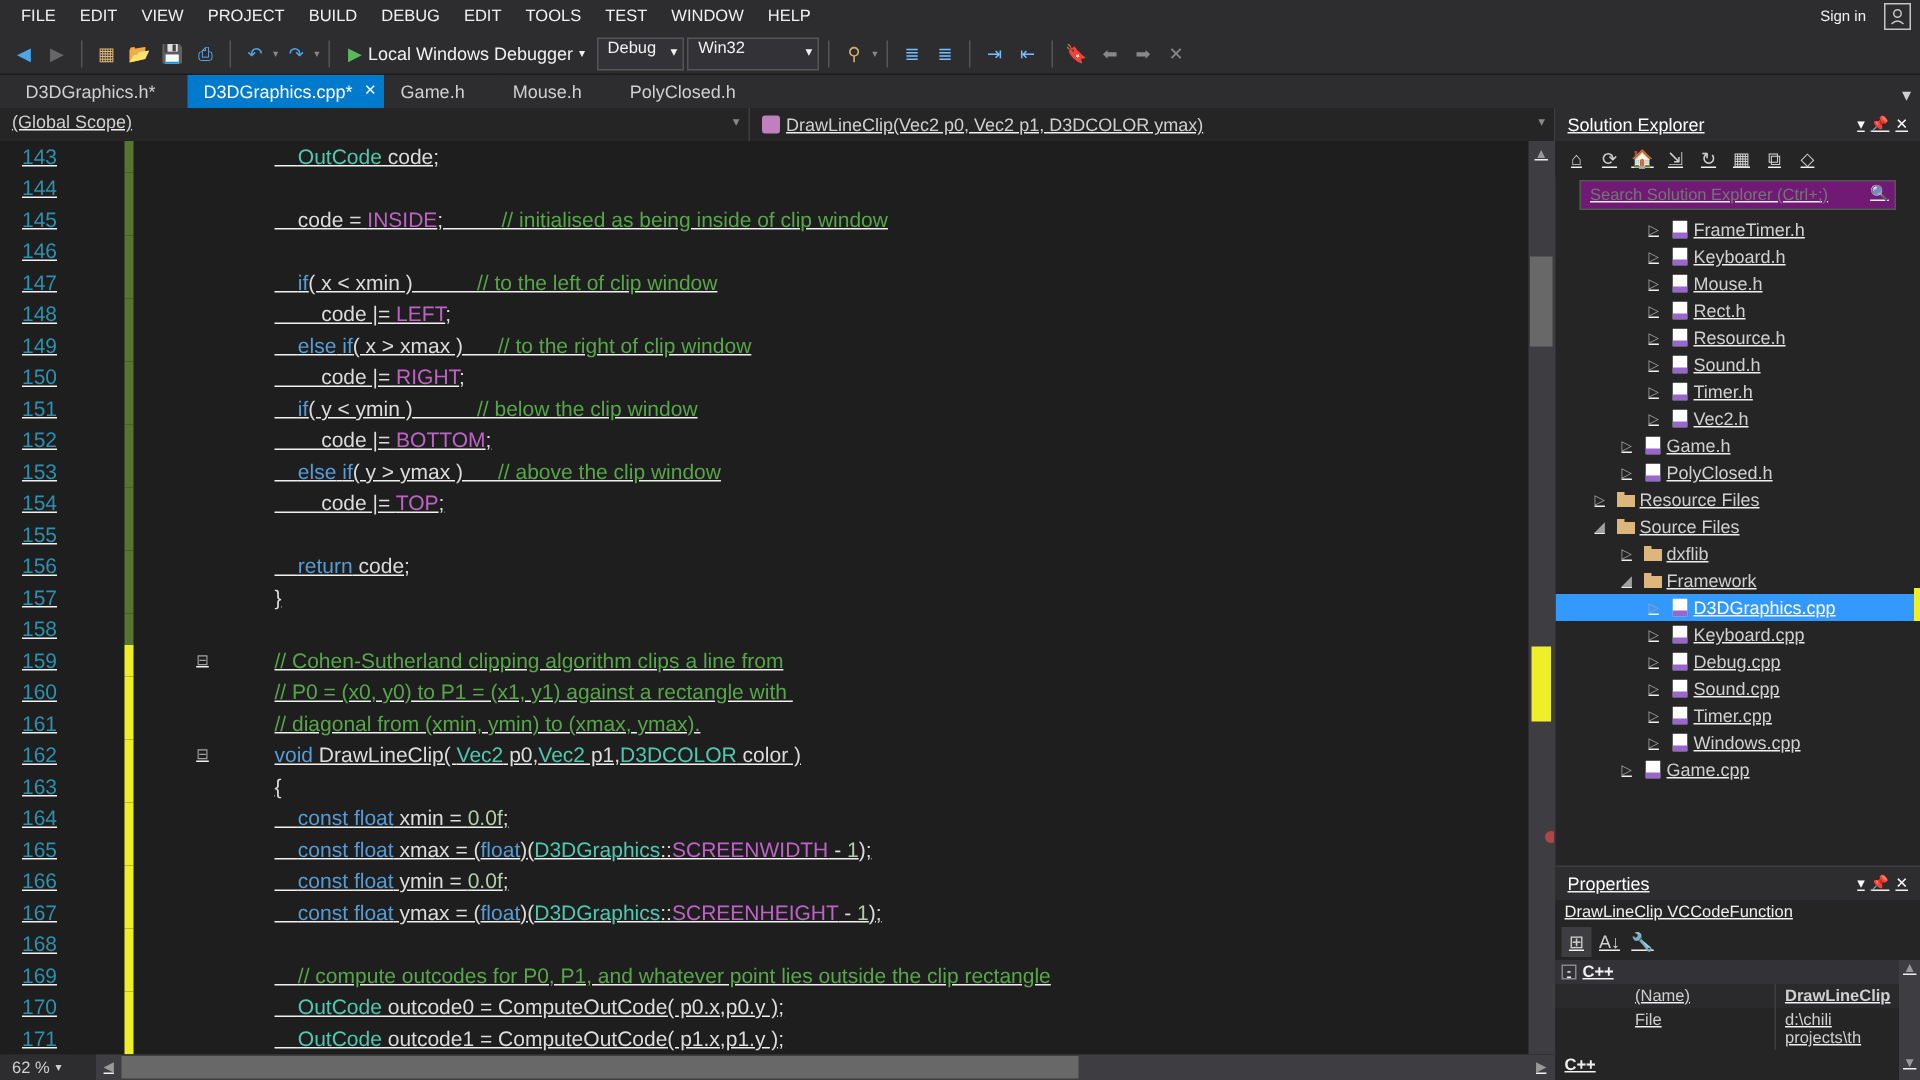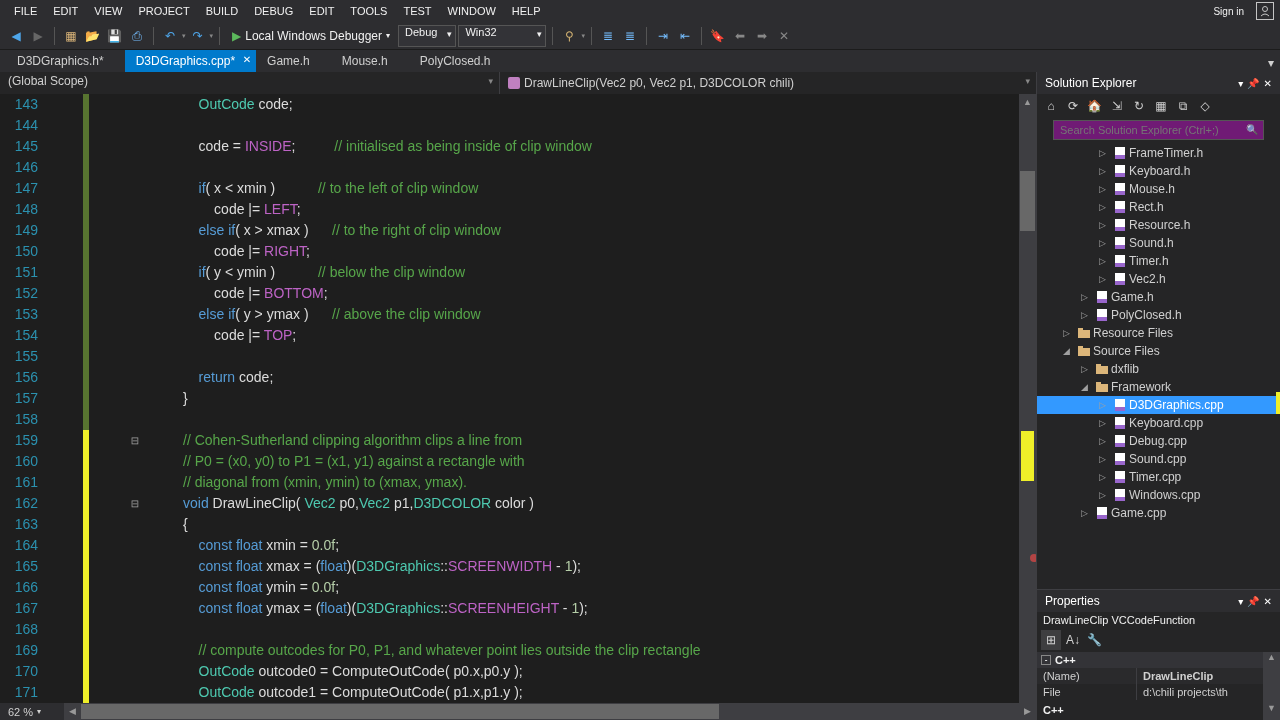--- a/index.html
+++ b/index.html
@@ -14,21 +14,21 @@
 .tool-sep { width: 1px; height: 18px; background: #555; margin: 0 4px; }
 .debug-btn { display: flex; align-items: center; gap: 4px; padding: 0 6px; height: 22px; color: #f1f1f1; cursor: pointer; }
 .play-icon { color: #5cb85c; }
 .config-select { background: #333337; color: #f1f1f1; border: 1px solid #555; height: 22px; padding: 0 18px 0 6px; font-size: 11px; cursor: pointer; position: relative; }
 .config-select::after { content: '▾'; position: absolute; right: 4px; top: 3px; font-size: 9px; }
 .tabs-bar { background: #2d2d30; display: flex; align-items: flex-end; height: 22px; padding-left: 6px; }
 .tab { padding: 3px 20px 3px 10px; font-size: 12px; cursor: pointer; color: #d0d0d0; background: #2d2d30; border: 1px solid transparent; position: relative; }
 .tab.active { background: #007acc; color: #fff; }
 .tab .close { position: absolute; right: 4px; top: 3px; font-size: 10px; }
 .tabs-dropdown { margin-left: auto; padding: 2px 6px; color: #d0d0d0; }
-.main-row { display: flex; height: 648px; }
+.main-row { display: flex; height: 648px; text-decoration: underline; }
 .editor-panel { flex: 1; display: flex; flex-direction: column; background: #1e1e1e; min-width: 0; }
 .scope-bar { display: flex; background: #252526; height: 22px; }
 .scope-left { flex: 0 0 500px; padding: 2px 8px; color: #d0d0d0; font-size: 12px; border-right: 1px solid #3e3e42; position: relative; }
 .scope-left::after, .scope-right::after { content: '▾'; position: absolute; right: 6px; top: 4px; font-size: 9px; color: #888; }
 .scope-right { flex: 1; padding: 2px 8px; color: #d0d0d0; font-size: 12px; position: relative; display: flex; align-items: center; gap: 4px; }
 .method-icon { width: 12px; height: 12px; background: #c080c0; border-radius: 2px; }
 .code-area { flex: 1; display: flex; overflow: hidden; position: relative; font-family: Consolas, monospace; font-size: 14px; line-height: 21px; gap: 39px; }
 .gutter { background: #1e1e1e; color: #2b91af; text-align: right; padding: 0 4px; user-select: none; width: 44px; }
 .gutter-line { padding-right: 2px; }
 .change-bar { width: 6px; background: #577430; }
@@ -60,21 +60,21 @@
 .search-box .sbtn { width: 20px; text-align: center; color: #999; font-size: 10px; line-height: 18px; }
 .tree { flex: 1; overflow-y: auto; overflow-x: hidden; font-size: 12px; padding: 2px 0; }
 .tree-item { display: flex; align-items: center; height: 18px; padding-left: 8px; color: #d0d0d0; cursor: pointer; gap: 2px; }
 .tree-item.sel { background: #3399ff; color: #fff; }
 .tree-arrow { width: 12px; font-size: 9px; color: #a0a0a0; }
 .tree-icon { width: 14px; height: 14px; display: flex; align-items: center; justify-content: center; }
 .tree-scroll-marker { position: absolute; right: 0; width: 4px; background: #efef29; }
 .props-panel { border-top: 1px solid #3e3e42; }
 .props-row { display: flex; background: #252526; font-size: 11px; }
 .props-row:nth-child(odd) { background: #2a2a2c; }
-.prop-name { flex: 0 0 100px; padding: 2px 6px; color: #d0d0d0; border-right: 1px solid #3e3e42; }
+.prop-name { flex: 0 0 100px; padding: 2px 6px; color: #d0d0d0; border-right: 1px solid #3e3e42; margin-left: 47px; }
 .prop-val { flex: 1; padding: 2px 6px; color: #d0d0d0; }
 .prop-cat { display: flex; align-items: center; padding: 2px 4px; background: #333337; font-size: 11px; font-weight: bold; }
 .prop-cat .exp { width: 10px; font-size: 8px; border: 1px solid #888; height: 10px; line-height: 8px; text-align: center; margin-right: 4px; }
 .props-scroll { width: 17px; background: #3e3e42; display: flex; flex-direction: column; }
 .props-scroll .arrow { height: 17px; text-align: center; color: #999; font-size: 9px; }
 .props-body { display: flex; }
 .props-grid { flex: 1; }
 </style>
 </head>
 <body>
@@ -151,21 +151,21 @@
     </div>
   <span class="tabs-dropdown">▾</span>
 </div>
 
 <div class="main-row">
   <div class="editor-panel">
     <div class="scope-bar">
       <div class="scope-left">(Global Scope)</div>
       <div class="scope-right">
         <span class="method-icon"></span>
-        <span>DrawLineClip(Vec2 p0, Vec2 p1, D3DCOLOR chili)</span>
+        <span>DrawLineClip(Vec2 p0, Vec2 p1, D3DCOLOR ymax)</span>
       </div>
     </div>
     <div class="code-area">
       <div class="gutter" id="gutter">
           <div class="gutter-line">143</div>
           <div class="gutter-line">144</div>
           <div class="gutter-line">145</div>
           <div class="gutter-line">146</div>
           <div class="gutter-line">147</div>
           <div class="gutter-line">148</div>

